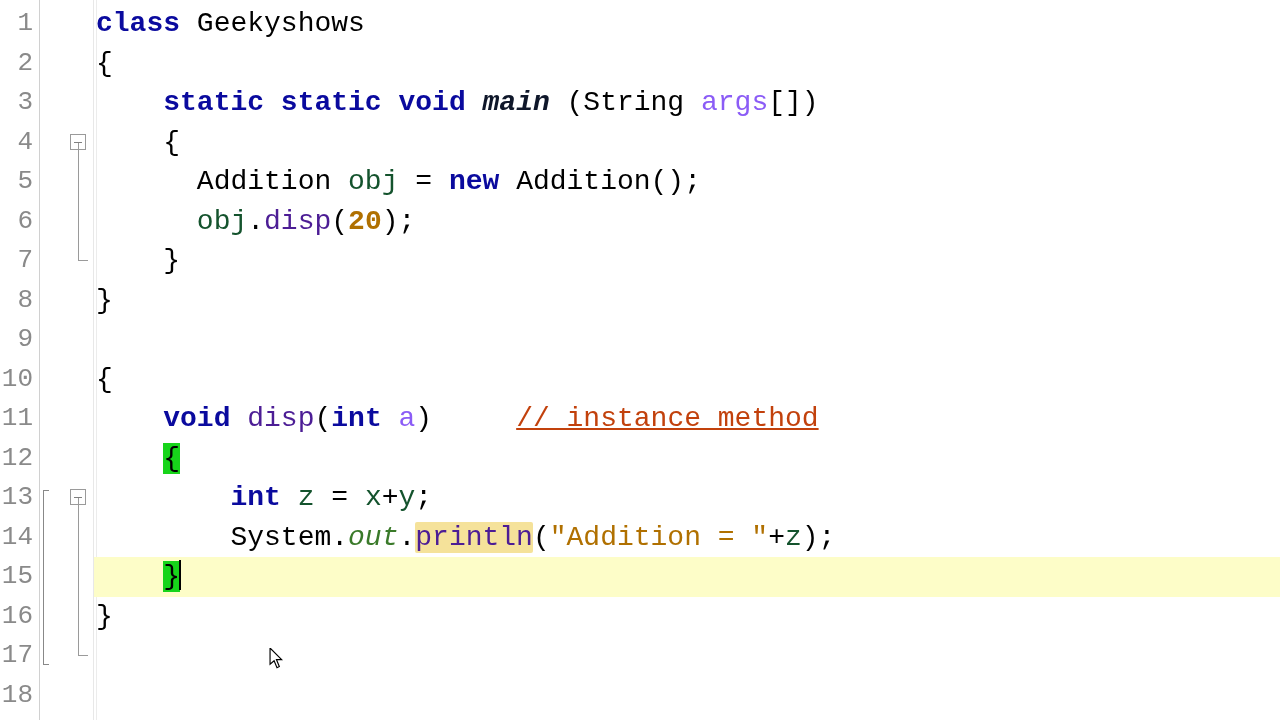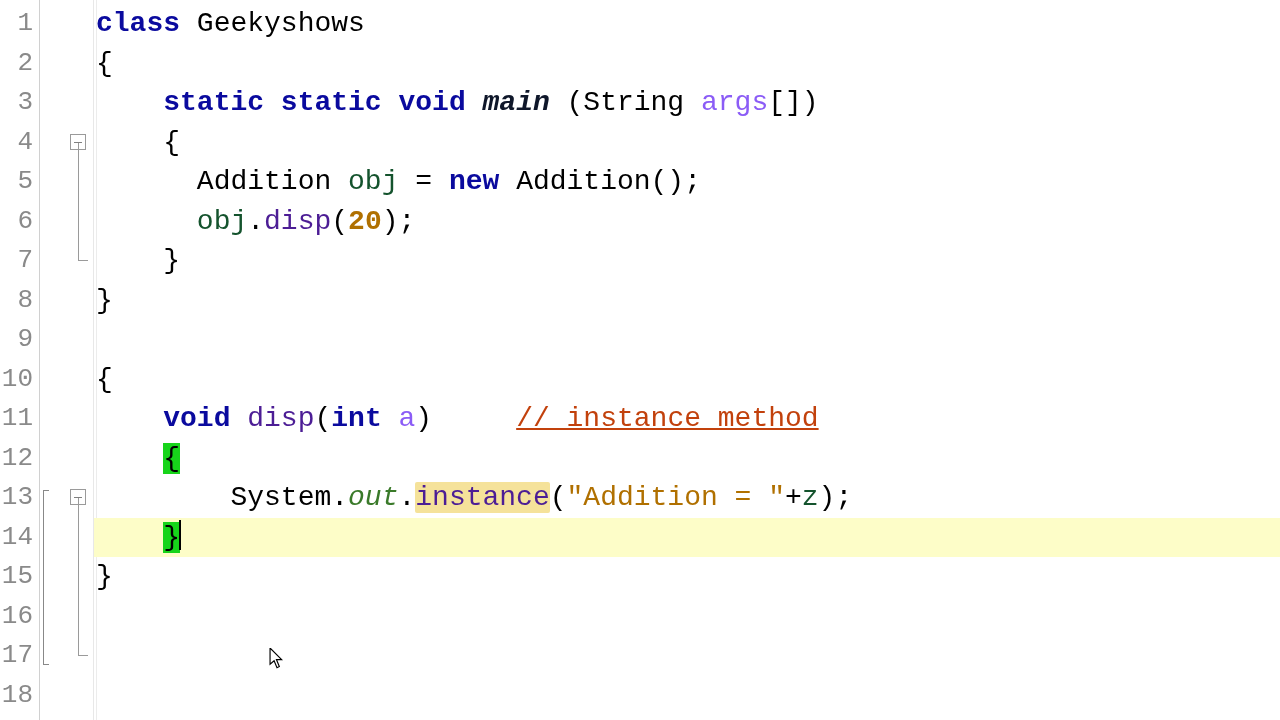--- a/index.html
+++ b/index.html
@@ -220,21 +220,22 @@
       <div class="row"><span class="content"><span>    </span><span class="kw">static</span><span> </span><span class="kw">static</span><span> </span><span class="kw">void</span><span> </span><span class="kwi">main</span><span> (String </span><span class="param">args</span><span>[])</span></span></div>
       <div class="row"><span class="content"><span>    {</span></span></div>
       <div class="row"><span class="content"><span>      </span><span class="typ">Addition</span><span> </span><span class="id">obj</span><span> = </span><span class="kw">new</span><span> </span><span class="typ">Addition</span><span>();</span></span></div>
       <div class="row"><span class="content"><span>      </span><span class="id">obj</span><span>.</span><span class="call">disp</span><span>(</span><span class="num">20</span><span>);</span></span></div>
       <div class="row"><span class="content"><span>    }</span></span></div>
       <div class="row"><span class="content"><span>}</span></span></div>
       <div class="row"><span class="content"><span></span></span></div>
       <div class="row"><span class="content"><span>{</span></span></div>
       <div class="row"><span class="content"><span>    </span><span class="kw">void</span><span> </span><span class="call">disp</span><span>(</span><span class="kw">int</span><span> </span><span class="param">a</span><span>)     </span><span class="cmt">// instance method</span></span></div>
       <div class="row"><span class="content"><span>    </span><span class="brmatch">{</span></span></div>
-      <div class="row"><span class="content"><span>        </span><span class="typ">System</span><span>.</span><span class="fld">out</span><span>.</span><span class="call warn">instance</span><span>(</span><span class="str">"Addition = "</span><span>+</span><span class="id">z</span><span>);</span></span></div>
+      <div class="row"><span class="content"><span>        </span><span class="kw">int</span><span> </span><span class="id">z</span><span> = </span><span class="id">x</span><span>+</span><span class="id">y</span><span>;</span></span></div>
+      <div class="row"><span class="content"><span>        </span><span class="typ">System</span><span>.</span><span class="fld">out</span><span>.</span><span class="call warn">println</span><span>(</span><span class="str">"Addition = "</span><span>+</span><span class="id">z</span><span>);</span></span></div>
       <div class="row hl"><span class="content"><span>    </span><span class="brmatch">}</span><span class="caret"></span></span></div>
       <div class="row"><span class="content"><span>}</span></span></div>
     </div>
 </div>
 
 <svg class="cursor-arrow" viewBox="0 0 12 19" style="left: 269px; top: 648px;">
   <path d="M0 0 L0 14 L3.5 11 L6 17 L8 16 L5.5 10 L10 10 Z" fill="#fff" stroke="#000" stroke-width="1"></path>
 </svg>
 
 </body></html>

